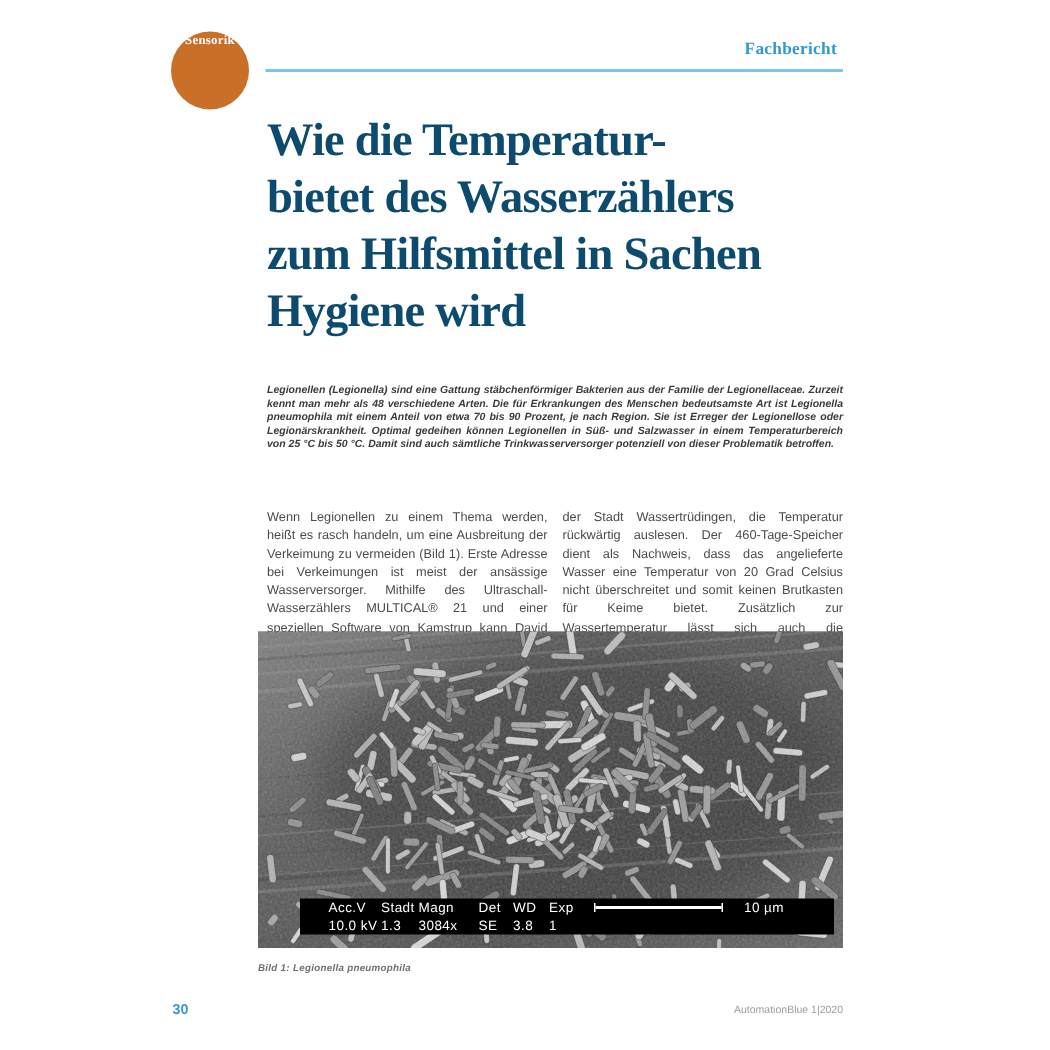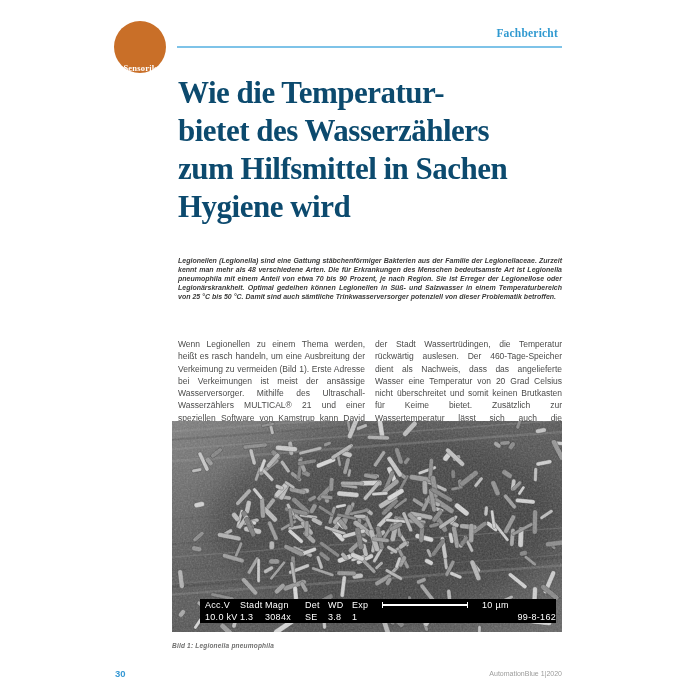--- a/index.html
+++ b/index.html
@@ -1,21 +1,21 @@
 <!DOCTYPE html>
 <html><head>
 <meta charset="utf-8">
 <style>
   html,body{margin:0;padding:0;background:#ffffff;}
   .page{position:relative;width:700px;height:700px;background:#ffffff;overflow:hidden;
         font-family:"Liberation Sans",sans-serif;}
 
   
   .badge{position:absolute;left:114px;top:21px;width:52px;height:52px;border-radius:50%;
-         background:#c96f28;display:flex;align-items:flex-end;justify-content:center;}
+         background:#c96f28;display:flex;align-items:flex-start;justify-content:center;}
   .badge span{color:#fff;font:bold 8.5px "Liberation Serif",serif;letter-spacing:.2px;}
   .header-rule{position:absolute;left:177px;top:46px;width:385px;height:2px;background:#7ec3e8;}
   .header-label{position:absolute;left:174px;top:27px;width:384px;text-align:right;
                 font:bold 11.5px "Liberation Serif",serif;color:#2f99d0;letter-spacing:.2px;}
 
   
   .title{position:absolute;left:178px;top:74px;width:392px;margin:0;
          font:bold 31px/38px "Liberation Serif",serif;color:#0c4a6e;letter-spacing:-0.5px;}
   .title .tl{display:block;}
 
@@ -27,21 +27,21 @@
   .cols{position:absolute;left:178px;top:338px;width:384px;display:flex;gap:10px;}
   .col{width:187px;margin:0;font:8.5px/12.3px "Liberation Sans",sans-serif;
        color:#4b4b4a;text-align:justify;}
 
   
   .sem{position:absolute;left:172px;top:421px;width:390px;height:211px;margin:0;
        background:#5a5a5a;overflow:hidden;}
   .sem svg{position:absolute;left:0;top:0;display:block;}
   .sem-bar{position:absolute;left:28px;bottom:9px;width:356px;height:24px;background:#000;
            color:#fff;font:9px/12px "Liberation Sans",sans-serif;letter-spacing:.3px;
-           padding-left:5px;box-sizing:border-box;white-space:nowrap;}
+           padding-left:19px;box-sizing:border-box;white-space:nowrap;}
   .sem-row{display:grid;grid-template-columns:35px 25px 40px 23px 24px 30px auto;height:12px;}
   .sem-row span{overflow:visible;}
   .sem-last{position:relative;display:block;text-align:right;}
   .scalebar{position:absolute;left:0;top:3px;width:84px;height:6px;
             border-left:1.5px solid #fff;border-right:1.5px solid #fff;}
   .scalebar::after{content:"";position:absolute;left:0;right:0;top:2px;height:1.5px;background:#fff;}
   .scale-text{position:absolute;left:100px;top:0;}
   .sample-id{padding-left:3px;}
 
   
@@ -438,23 +438,20 @@
           <span class="scale-text">10 µm</span>
         </span>
       </div>
       <div class="sem-row">
         <span>10.0 kV</span>
         <span>1.3</span>
         <span>3084x</span>
         <span>SE</span>
         <span>3.8</span>
         <span>1</span>
-        <span class="sem-last">
-          <span class="sample-id">99-8-162</span>
-        </span>
       </div>
     </div>
   </figure>
 
   <div class="caption">Bild 1: Legionella pneumophila</div>
 
   <div class="page-num">30</div>
   <div class="issue">AutomationBlue 1|2020</div>
 
 </div>

